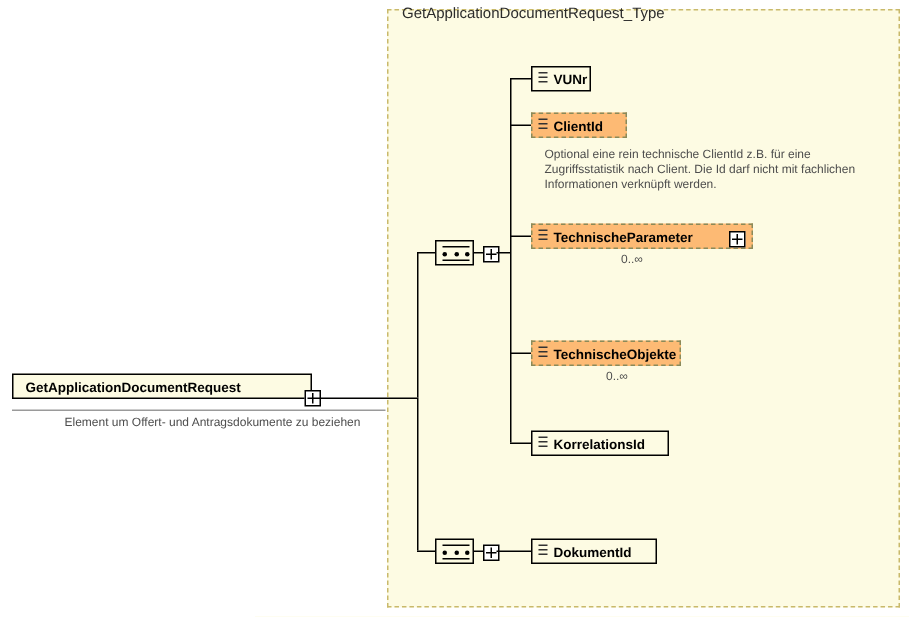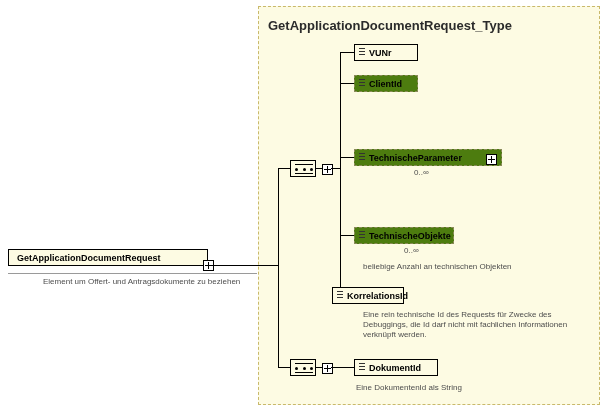--- a/index.html
+++ b/index.html
@@ -18,44 +18,44 @@
   .type-box{
     position:absolute;
     left:258px;top:6px;
     width:342px;height:399px;
     border:1px dashed #c9b96b;
     background:#fdfbe3;
     box-sizing:border-box;
   }
   .type-title{
     position:absolute;
-    left:268px;top:18px;
-    font-weight:bold;
-    font-size:13px;
+    left:268px;top:4px;
+    font-weight:normal;
+    font-size:10px;
     color:#2b2b2b;
     letter-spacing:0px;
   }
 
   
   .el{
     position:absolute;
     box-sizing:border-box;
     background:#fdfbe3;
     border:1px solid #000000;
     height:17px;
     display:flex;
     align-items:center;
     padding-left:14px;
     padding-right:6px;
     font-size:9px;
     font-weight:bold;
     color:#000;
     white-space:nowrap;
   }
-  .el.dashed{border:1px dashed #8a8a5a;background:#4d7c0f;}
+  .el.dashed{border:1px dashed #8a8a5a;background:#fdba74;}
   .el.root{font-size:9px;padding-left:8px;padding-right:16px;}
 
   
   .el .marks{
     position:absolute;
     left:4px;top:3px;
     width:6px;height:11px;
   }
   .el .marks i{
     display:block;
@@ -169,38 +169,39 @@
   </div>
   <div class="line h" style="left:278px;top:168px;width:12px;"></div>
   <div class="seq-exp" style="left:322px;top:164px;"></div>
   <div class="line h" style="left:316px;top:168px;width:6px;"></div>
 
   <div class="line h" style="left:331px;top:168px;width:9px;"></div>
   <div class="line v" style="left:340px;top:52px;height:116px;"></div>
   <div class="line v" style="left:340px;top:168px;height:127px;"></div>
 
   <div class="line h" style="left:340px;top:52px;width:14px;"></div>
-  <div class="el" style="left:354px;top:44px;width:64px;">
+  <div class="el" style="left:354px;top:44px;width:40px;">
     <span class="marks">
         <i></i>
         <i></i>
         <i></i>
       </span>
     <span>VUNr</span>
   </div>
 
   <div class="line h" style="left:340px;top:83px;width:14px;"></div>
   <div class="el dashed" style="left:354px;top:75px;width:64px;">
     <span class="marks">
         <i></i>
         <i></i>
         <i></i>
       </span>
     <span>ClientId</span>
   </div>
+  <div class="note" style="left:363px;top:98px;width:224px;">Optional eine rein technische ClientId z.B. für eine Zugriffsstatistik nach Client. Die Id darf nicht mit fachlichen Informationen verknüpft werden.</div>
 
   <div class="line h" style="left:340px;top:157px;width:14px;"></div>
   <div class="el dashed" style="left:354px;top:149px;width:148px;">
     <span class="marks">
         <i></i>
         <i></i>
         <i></i>
       </span>
     <span>TechnischeParameter</span>
     <span class="plus"></span>
@@ -210,32 +211,30 @@
   <div class="line h" style="left:340px;top:235px;width:14px;"></div>
   <div class="el dashed" style="left:354px;top:227px;width:100px;">
     <span class="marks">
         <i></i>
         <i></i>
         <i></i>
       </span>
     <span>TechnischeObjekte</span>
   </div>
   <div class="card" style="left:404px;top:246px;">0..∞</div>
-  <div class="note" style="left:363px;top:262px;width:224px;">beliebige Anzahl an technischen Objekten</div>
 
   <div class="line h" style="left:340px;top:295px;width:14px;"></div>
-  <div class="el" style="left:332px;top:287px;width:72px;">
+  <div class="el" style="left:354px;top:287px;width:92px;">
     <span class="marks">
         <i></i>
         <i></i>
         <i></i>
       </span>
     <span>KorrelationsId</span>
   </div>
-  <div class="note" style="left:363px;top:310px;width:224px;">Eine rein technische Id des Requests für Zwecke des Debuggings, die Id darf nicht mit fachlichen Informationen verknüpft werden.</div>
 
   <div class="seq" style="left:290px;top:359px;">
     <div class="bar"></div>
     <div class="dots">
         <b></b>
         <b></b>
         <b></b>
       </div>
     <div class="bar2"></div>
   </div>
@@ -245,15 +244,14 @@
   <div class="line h" style="left:331px;top:367px;width:23px;"></div>
 
   <div class="el" style="left:354px;top:359px;width:84px;">
     <span class="marks">
         <i></i>
         <i></i>
         <i></i>
       </span>
     <span>DokumentId</span>
   </div>
-  <div class="note" style="left:356px;top:383px;width:224px;">Eine DokumentenId als String</div>
 
 </div>
 
 </body></html>

